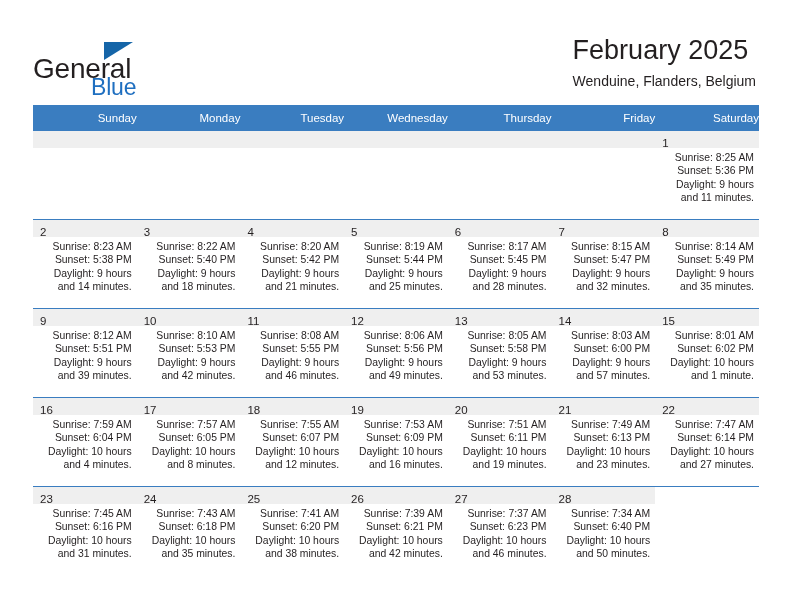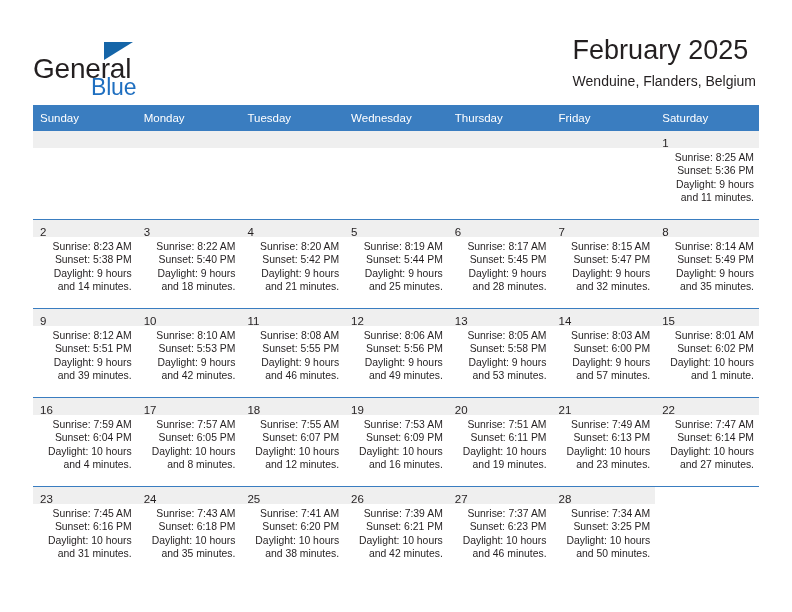--- a/index.html
+++ b/index.html
@@ -91,21 +91,21 @@
     top: 105px;
     width: 726px;
     border-collapse: collapse;
     table-layout: fixed;
   }
   .calendar th {
     background: #3a7dc0;
     color: #ffffff;
     font-size: 11.5px;
     font-weight: normal;
-    text-align: left;
+    text-align: right;
     padding: 5px 0 5px 7px;
     height: 15px;
     border: none;
   }
   .calendar td {
     vertical-align: top;
     padding: 0;
     border: none;
     height: 75px;
     width: 103.7px;
@@ -487,21 +487,21 @@
                 <div>Sunset: 6:23 PM</div>
                 <div class="daylight">Daylight: 10 hours and 46 minutes.</div>
               </div>
             </div>
           </td>
           <td>
             <div class="cell">
               <div class="daynum-band"><span class="daynum">28</span></div>
               <div class="details">
                 <div>Sunrise: 7:34 AM</div>
-                <div>Sunset: 3:25 PM</div>
+                <div>Sunset: 6:40 PM</div>
                 <div class="daylight">Daylight: 10 hours and 50 minutes.</div>
               </div>
             </div>
           </td>
           <td>
             <div class="cell off">
               <div class="daynum-band" style="background: rgb(255, 255, 255);"><span class="daynum"></span></div>
             </div>
           </td>
         </tr>

